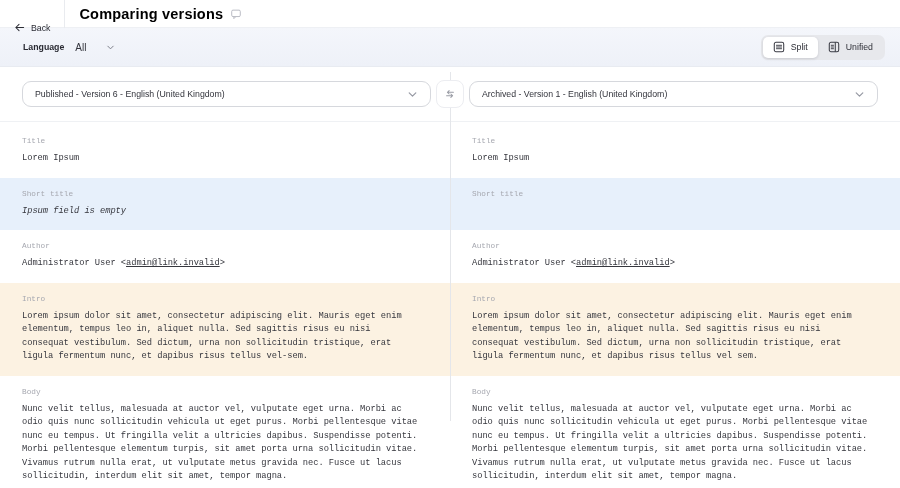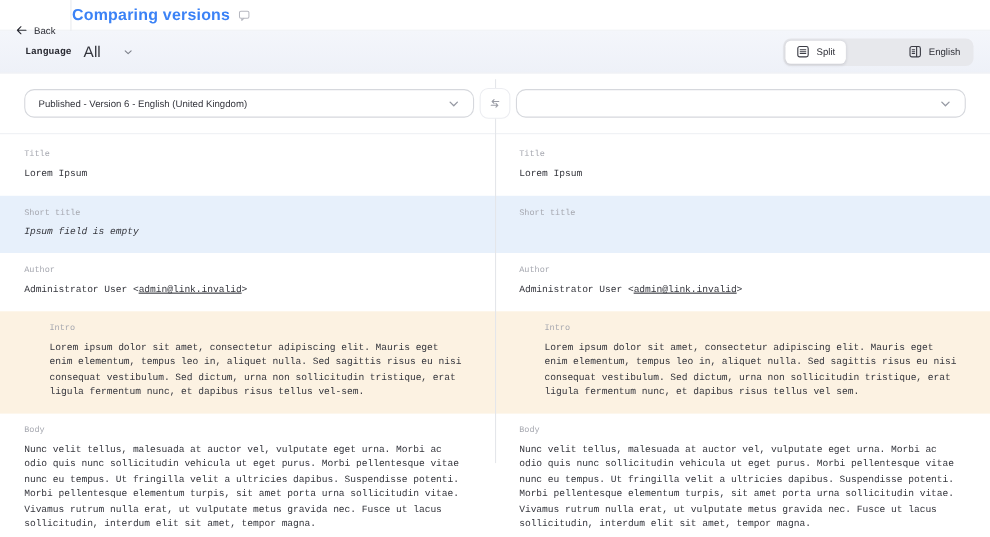--- a/index.html
+++ b/index.html
@@ -6,33 +6,33 @@
   html,body { width:900px; height:488px; overflow:hidden; background:#fff;
               font-family:"Liberation Sans", sans-serif; }
 
   
   .header { height:28px; display:flex; align-items:center; background:#fff;
             border-bottom:1px solid #eef0f4; }
   .back-button { display:flex; align-items:center; gap:6px; padding:0 14px; height:100%;
                  cursor:pointer; color:#2b2c34;margin-top:28px; }
   .back-button .lbl { font-size:8.75px; }
   .header-sep { width:1px; height:28px; background:#e9ebef; }
-  .page-title { margin-left:0; font-size:14.5px; font-weight:700; color:#3b82f6;
+  .page-title { margin-left:14px; font-size:14.5px; font-weight:700; color:#000000;
                 letter-spacing:.2px; }
   .comment-icon { margin-left:7px; display:flex; }
 
   
   .toolbar { height:39px; background:linear-gradient(180deg,#f4f6fb 0%,#eef1f8 100%);
              border-bottom:1px solid #e8ebf1; display:flex; align-items:center;
              padding:0 15px; }
-  .language-label { font-weight:700; font-size:8.75px; color:#2a2b33; margin-left:8px;font-family:Liberation Mono, monospace; }
+  .language-label { font-weight:700; font-size:8.75px; color:#2a2b33; margin-left:8px; }
   .language-select { display:flex; align-items:center; gap:20px; margin-left:11px;
-                     font-size:14px; color:#34353d; cursor:pointer; }
+                     font-size:10px; color:#34353d; cursor:pointer; }
   .view-toggle { margin-left:auto; background:#e7e8ec; border-radius:7px; padding:2px;
-                 display:flex; height:25px;gap:47px; }
+                 display:flex; height:25px; }
   .view-btn { display:flex; align-items:center; gap:6px; padding:0 10px; font-size:8.75px;
               color:#2f3038; border-radius:5px; cursor:pointer; }
   .view-btn.selected { background:#fff; box-shadow:0 1px 3px rgba(20,20,40,.14); }
 
   
   .content { position:relative; height:354px; background:#fff; }
   .column-divider { position:absolute; left:50%; top:5px; bottom:0; width:1px;
                     background:#e4e6ea; z-index:1; }
 
   .selectors-row { display:flex; align-items:center; gap:5px; padding:13px 22px 0 22px; }
@@ -48,21 +48,21 @@
   .field-row { display:flex; }
   .cell { width:50%; padding:12px 30px 12px 22px;font-family:Liberation Mono, monospace; }
   .field-label { font-size:7.75px; color:#a6a8b0; margin-bottom:7px; }
   .field-value { font-size:8.75px; color:#36373e; line-height:13.5px;
                  letter-spacing:-.05px; max-width:430px; }
   .field-value.empty { font-style:italic; }
   .field-value a { color:#36373e; text-decoration:underline; cursor:pointer; }
   .row-title  .cell { min-height:54px; padding-top:15px; }
   .row-short  .cell { min-height:50px; }
   .row-author .cell { min-height:50px; }
-  .row-intro  .cell { min-height:83px;margin-left:23px; }
+  .row-intro  .cell { min-height:83px; }
   .row-body   .cell { min-height:82px; }
   .row-time   .cell { min-height:40px; padding-top:10px; padding-bottom:9px; }
   .row-time   .field-label { margin-bottom:6px; }
 
   svg { display:block; }
 </style>
 </head>
 <body>
 
 <div class="header">
@@ -106,21 +106,21 @@
       <span>Split</span>
     </div>
     <div class="view-btn">
       <span>
         <svg width="12" height="12" viewBox="0 0 14 14">
             <rect x="1.5" y="1.5" width="11" height="11" rx="2" stroke="#3a3b44" stroke-width="1.2" fill="none"></rect>
             <path d="M8.5 1.5 v11" stroke="#3a3b44" stroke-width="1.2"></path>
             <path d="M3.8 5 h2.6 M3.8 7 h2.6 M3.8 9 h2.6" stroke="#3a3b44" stroke-width="1.1" stroke-linecap="round"></path>
           </svg>
       </span>
-      <span>English</span>
+      <span>Unified</span>
     </div>
   </div>
 </div>
 
 <div class="content">
   <div class="column-divider"></div>
 
   <div class="selectors-row">
     <div class="dropdown">
       <span>Published - Version 6 - English (United Kingdom)</span>
@@ -132,20 +132,21 @@
     </div>
     <div class="swap-button">
       <span>
         <svg width="12" height="12" viewBox="0 0 14 14">
             <path d="M11 5 H4 M6 3 L4 5 l2 2" stroke="#9b9da6" stroke-width="1.2" fill="none" stroke-linecap="round" stroke-linejoin="round"></path>
             <path d="M3 9 h7 M8 7 l2 2 -2 2" stroke="#9b9da6" stroke-width="1.2" fill="none" stroke-linecap="round" stroke-linejoin="round"></path>
           </svg>
       </span>
     </div>
     <div class="dropdown">
+      <span>Archived - Version 1 - English (United Kingdom)</span>
       <span class="chev">
         <svg width="11" height="11" viewBox="0 0 10 10">
             <path d="M2 3.5 L5 6.5 L8 3.5" stroke="#9699a3" stroke-width="1.1" fill="none" stroke-linecap="round" stroke-linejoin="round"></path>
           </svg>
       </span>
     </div>
   </div>
 
   <div class="fields">
 

